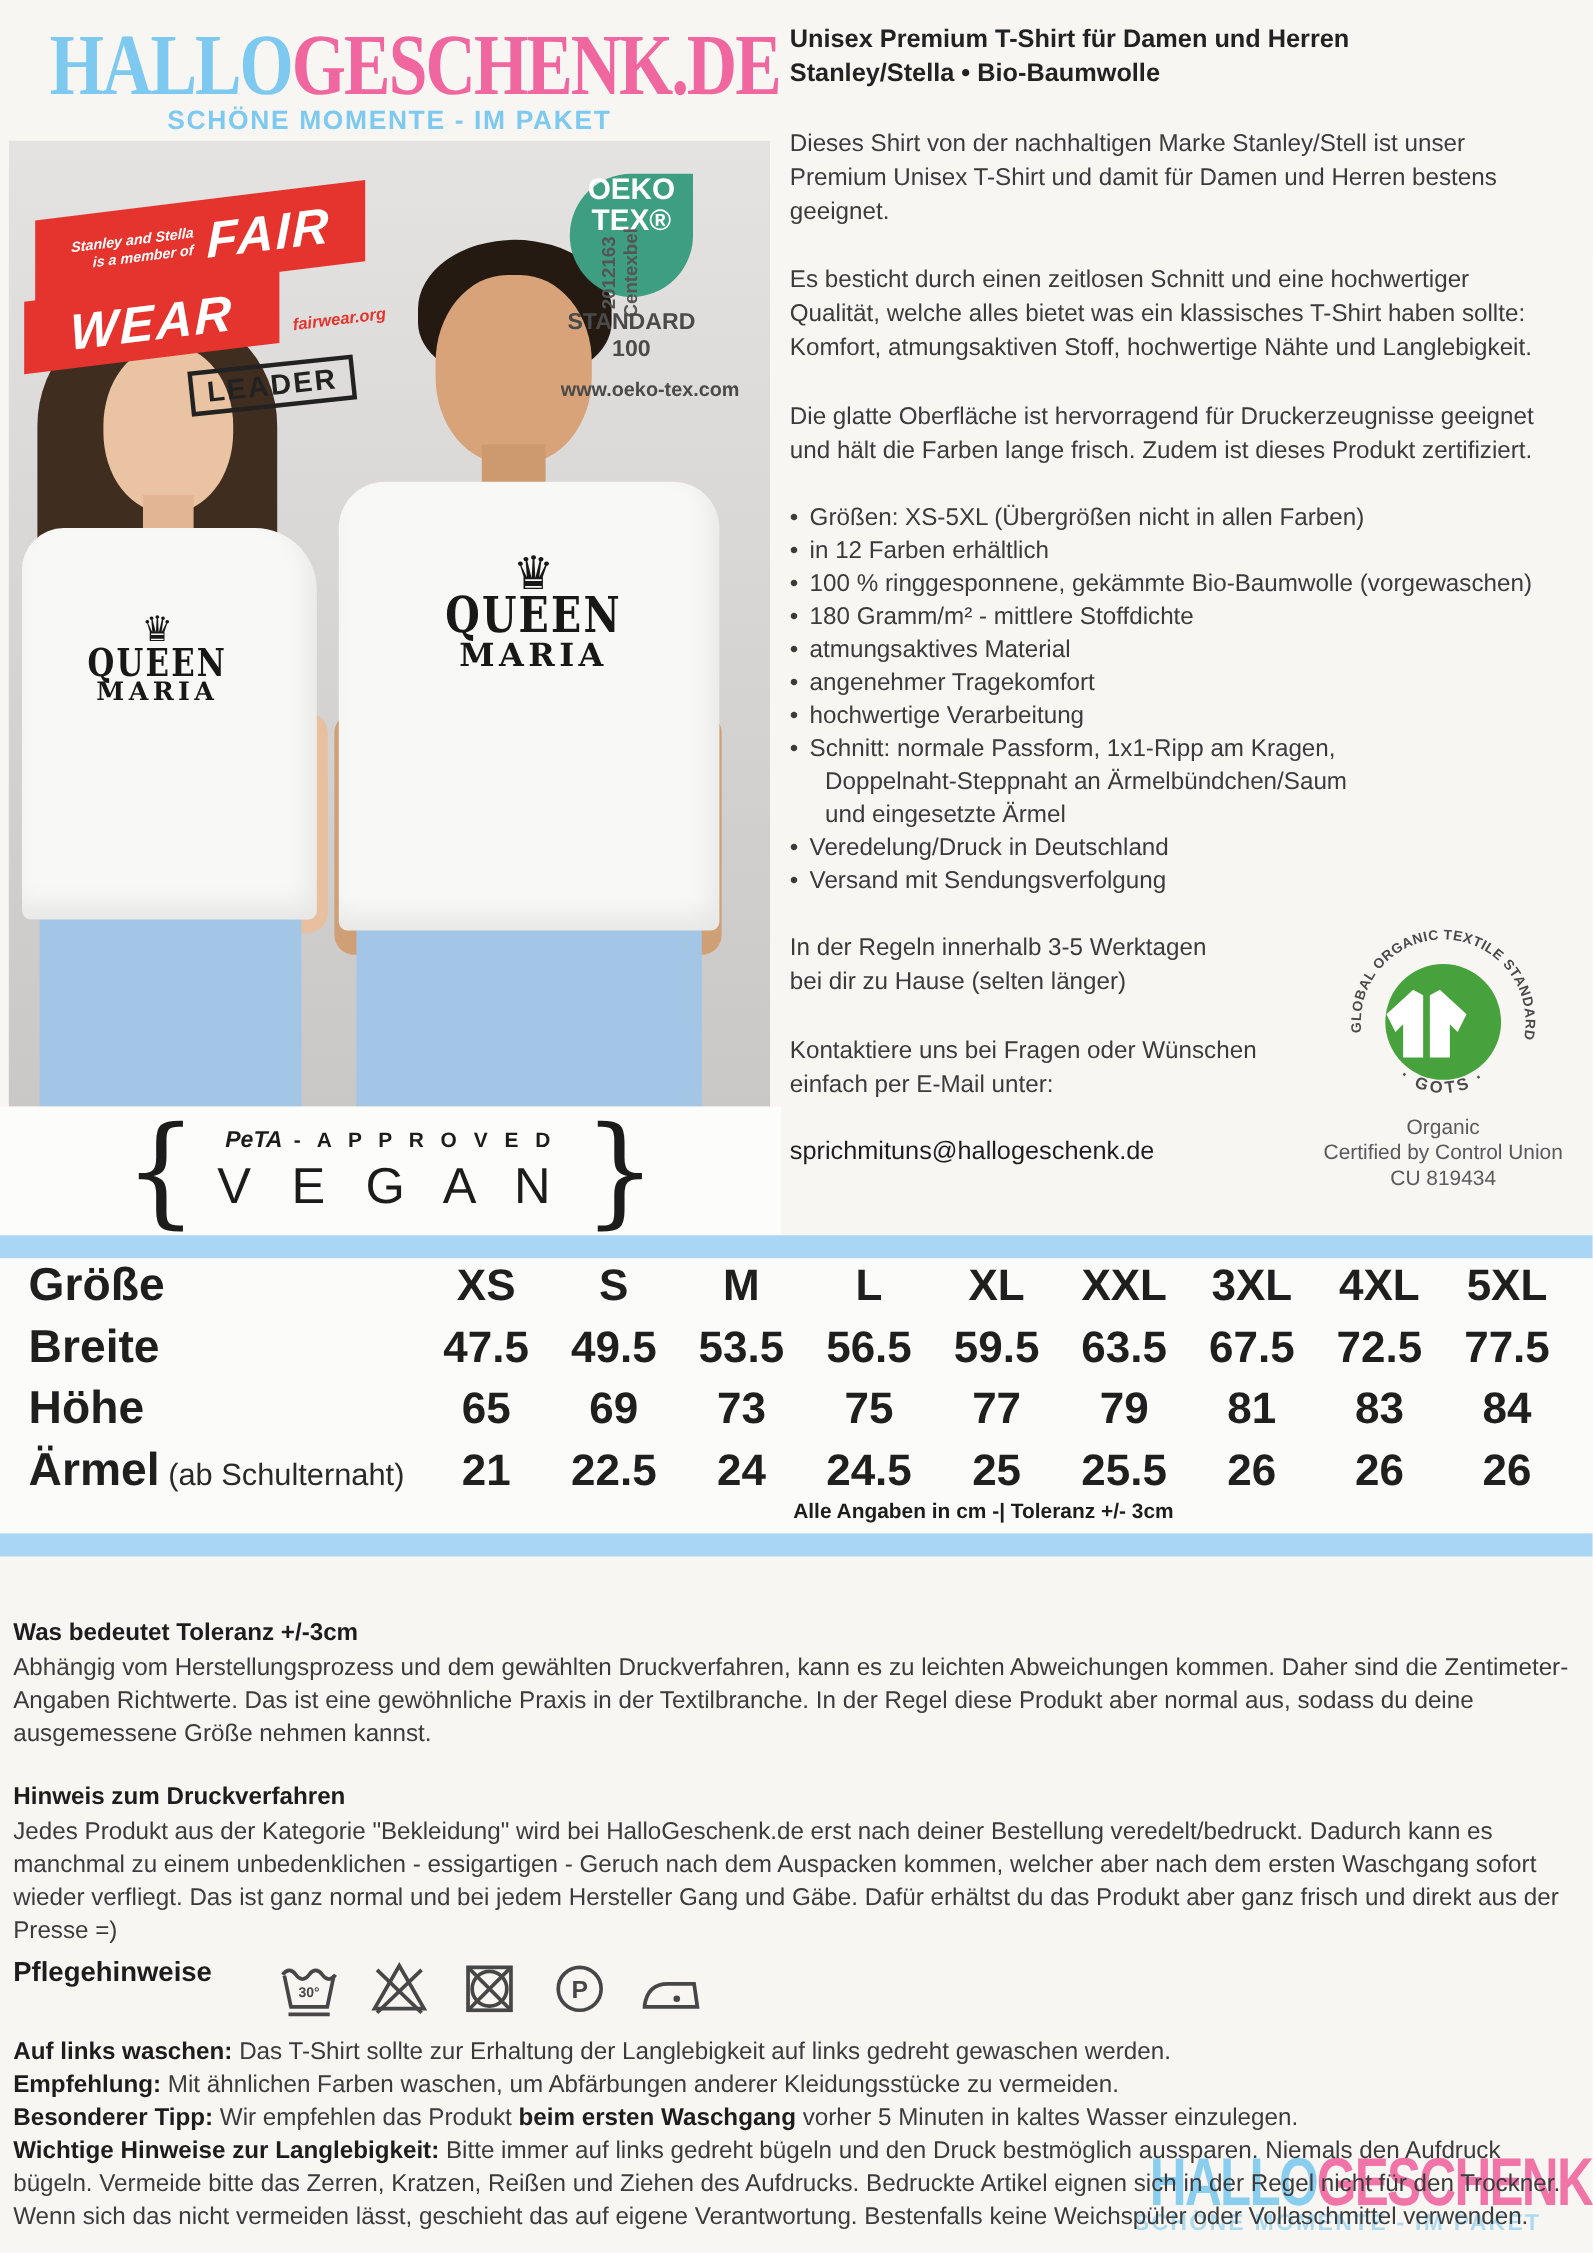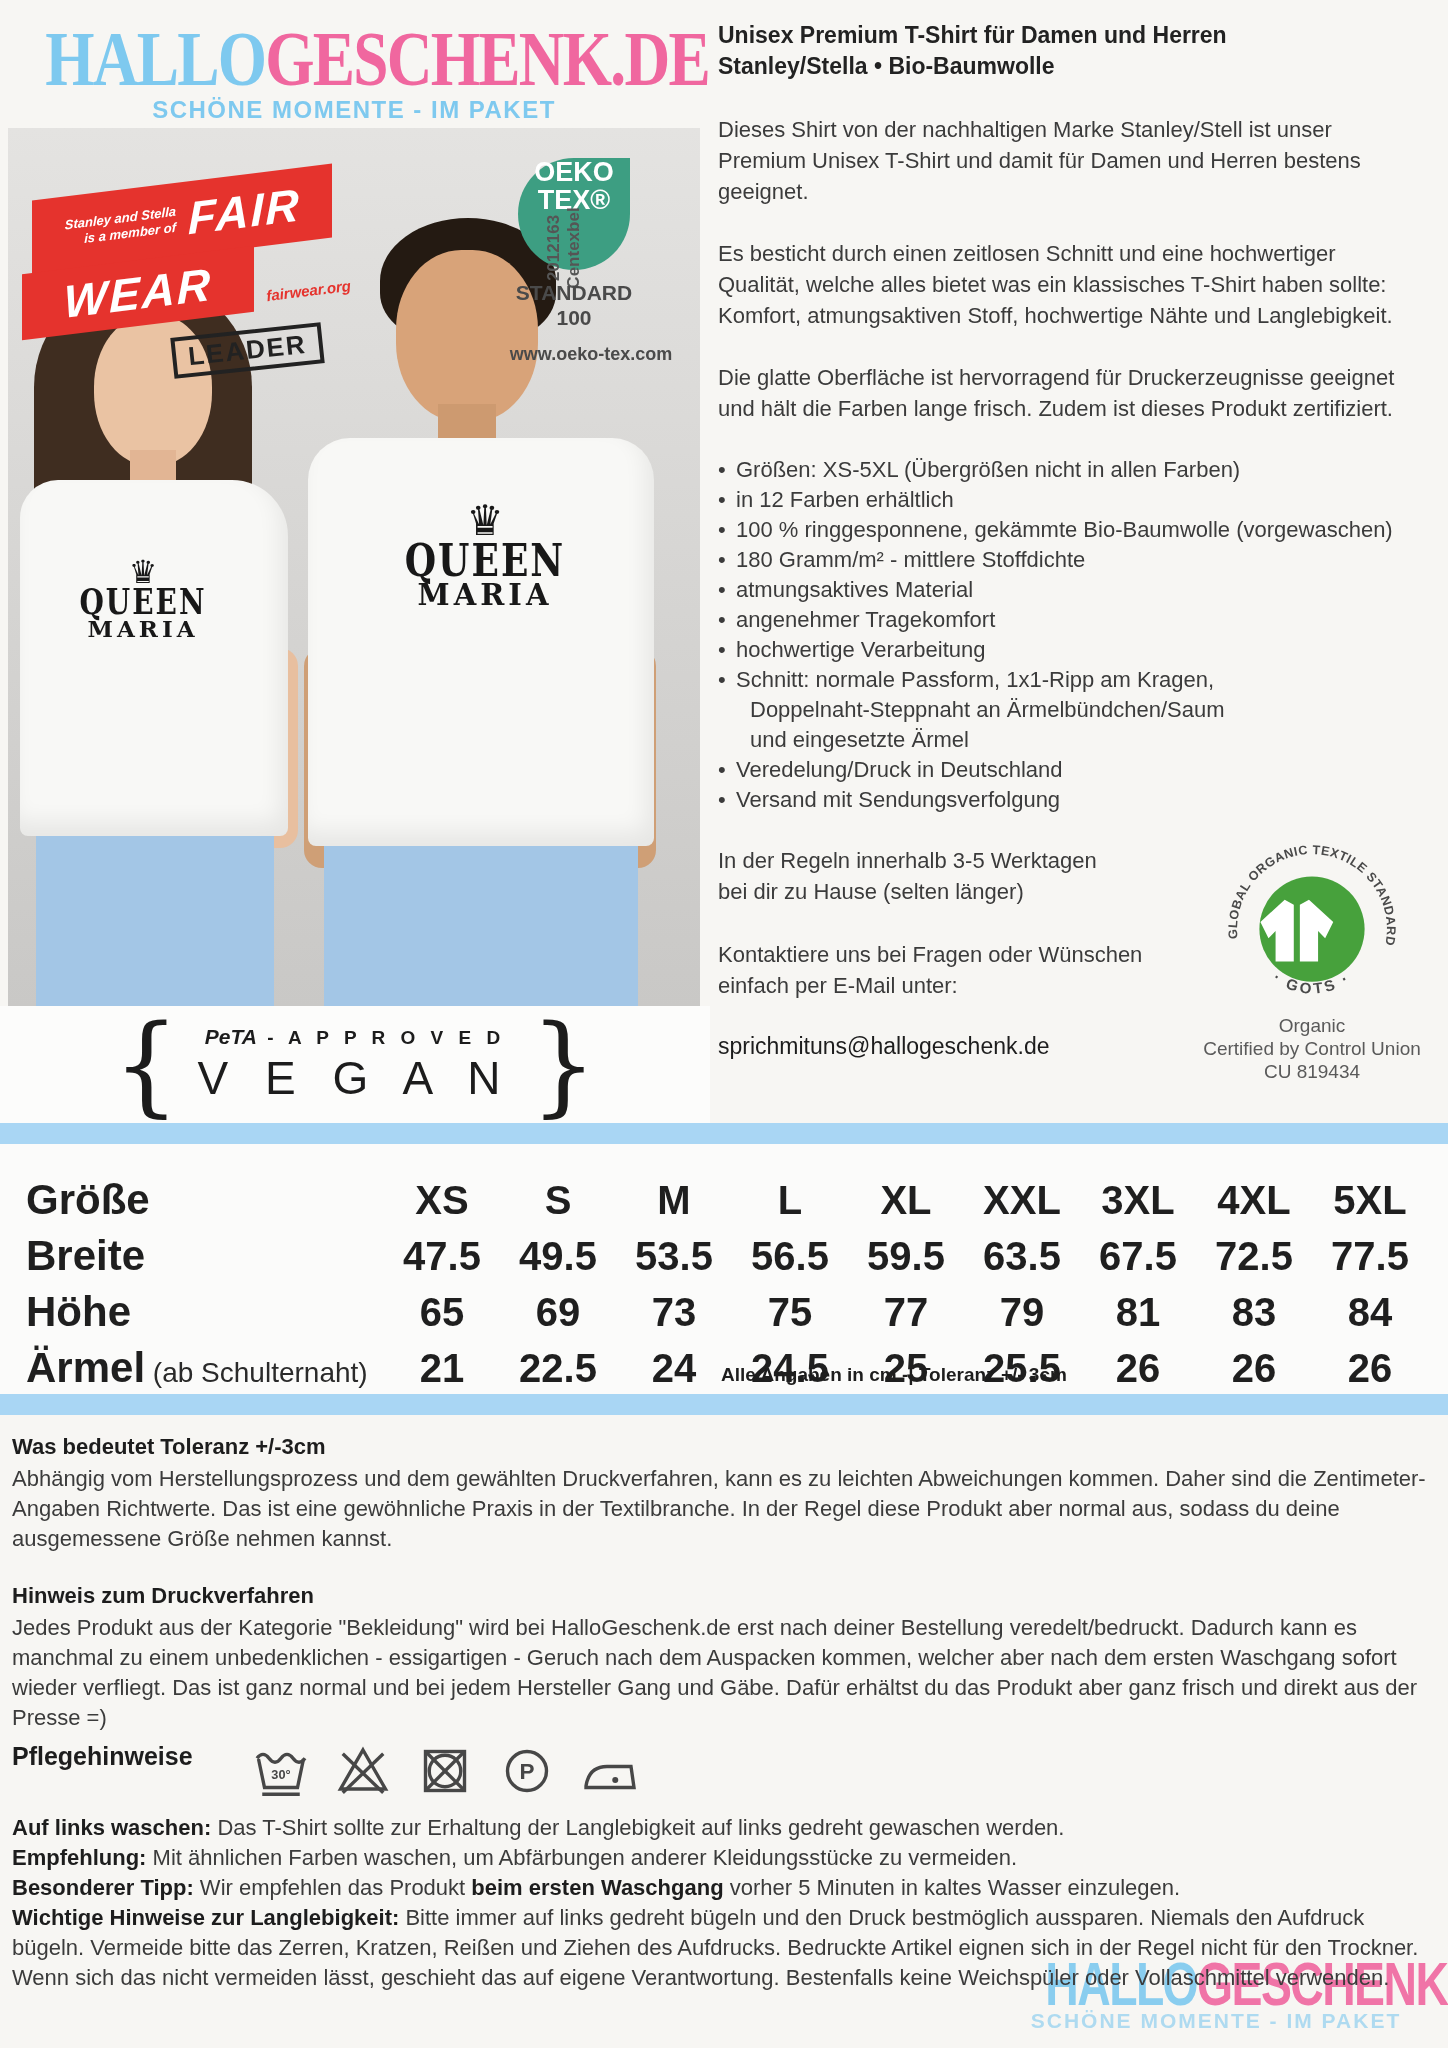--- a/index.html
+++ b/index.html
@@ -88,28 +88,28 @@
   
   .gots{position:absolute;left:1192px;top:840px;width:240px;text-align:center;}
   .gots svg{display:block;margin:0 auto;}
   .gots-cap{color:#5a5a5a;font-size:19px;line-height:23px;margin-top:2px;}
 
   
   .bar{position:absolute;left:0;width:1448px;height:21px;background:var(--bar_blue);}
   .bar-top{top:1123px;} .bar-bottom{top:1394px;}
   .table-area{position:absolute;left:0;top:1144px;width:1448px;height:250px;background:#fbfbfa;}
   .trow{display:grid;grid-template-columns:358px repeat(9,116px);align-items:baseline;height:56px;padding-left:26px;}
-  .tlabel{font-weight:700;font-size:42px;color:#1f1f1f;white-space:nowrap;margin-top:32px;}
+  .tlabel{font-weight:700;font-size:42px;color:#1f1f1f;white-space:nowrap;}
   .tsuffix{font-weight:400;font-size:28px;color:#2a2a2a;}
   .tval{font-weight:700;font-size:40px;color:#1f1f1f;text-align:center;}
   .tfoot{position:absolute;left:0;top:1364px;width:1448px;text-align:center;padding-left:340px;box-sizing:border-box;
     font-weight:700;font-size:19px;color:#1d1d1d;}
 
   
-  .bottom{position:absolute;left:12px;top:1432px;width:1426px;font-size:22px;line-height:30px;z-index:2;}
+  .bottom{position:absolute;left:12px;top:1469px;width:1426px;font-size:22px;line-height:30px;z-index:2;}
   .b-head{font-weight:700;color:#1d1d1d;margin-bottom:2px;}
   .b-para{margin-bottom:27px;}
   .pflege-row{display:flex;gap:22px;margin:6px 0 12px 0;}
   .pflege-label{font-weight:700;font-size:25px;color:#1d1d1d;margin-right:36px;}
   .care-icon{flex:none;}
   .care-line .b{font-weight:700;color:#1d1d1d;}
 
   
   .watermark{position:absolute;right:2px;top:1950px;width:460px;text-align:center;z-index:1;}
   .wm-l1{white-space:nowrap;font-weight:700;font-size:58px;letter-spacing:-2px;

